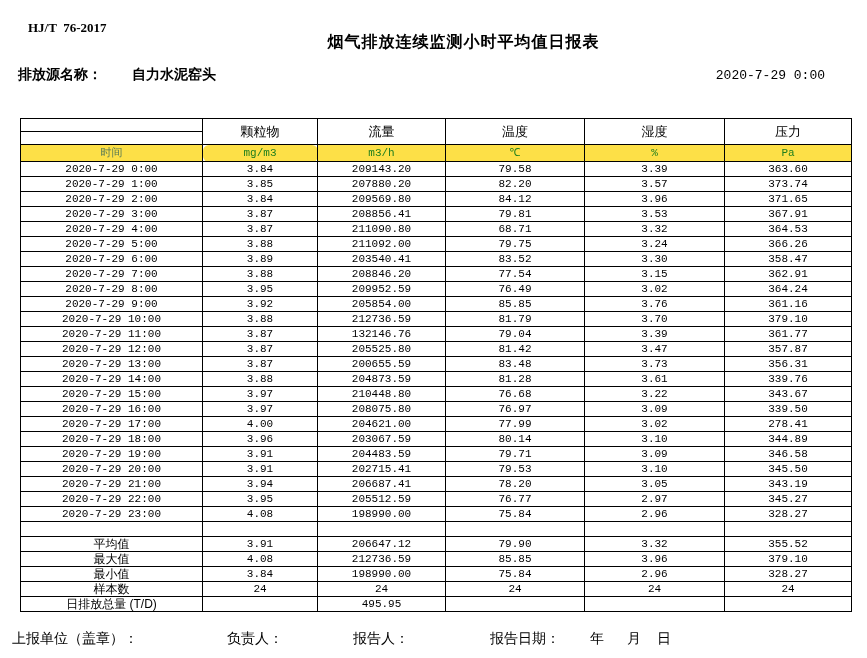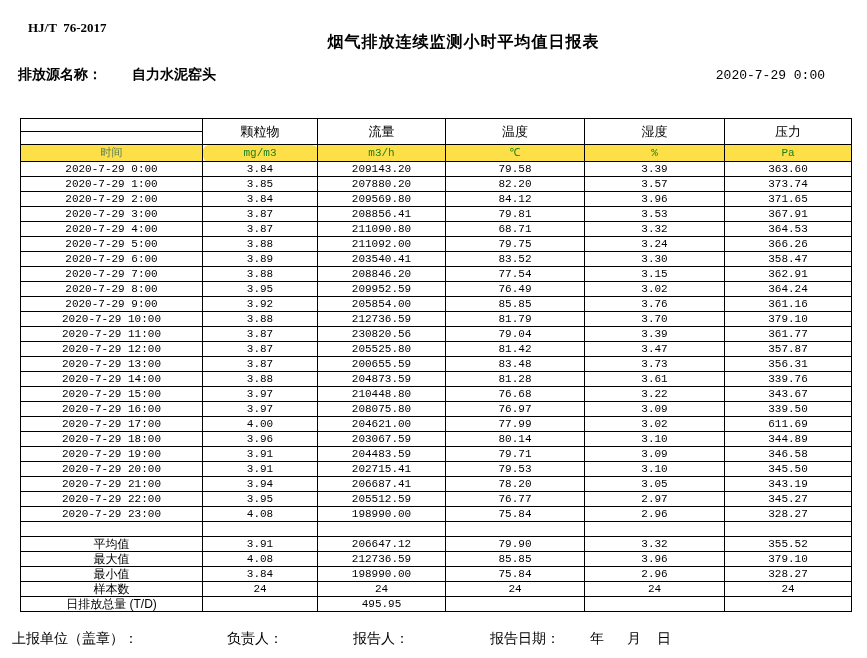--- a/index.html
+++ b/index.html
@@ -153,21 +153,21 @@
           <td>2020-7-29 10:00</td>
           <td>3.88</td>
           <td>212736.59</td>
           <td>81.79</td>
           <td>3.70</td>
           <td>379.10</td>
         </tr>
         <tr>
           <td>2020-7-29 11:00</td>
           <td>3.87</td>
-          <td>230820.56</td>
+          <td>132146.76</td>
           <td>79.04</td>
           <td>3.39</td>
           <td>361.77</td>
         </tr>
         <tr>
           <td>2020-7-29 12:00</td>
           <td>3.87</td>
           <td>205525.80</td>
           <td>81.42</td>
           <td>3.47</td>
@@ -204,21 +204,21 @@
           <td>76.97</td>
           <td>3.09</td>
           <td>339.50</td>
         </tr>
         <tr>
           <td>2020-7-29 17:00</td>
           <td>4.00</td>
           <td>204621.00</td>
           <td>77.99</td>
           <td>3.02</td>
-          <td>611.69</td>
+          <td>278.41</td>
         </tr>
         <tr>
           <td>2020-7-29 18:00</td>
           <td>3.96</td>
           <td>203067.59</td>
           <td>80.14</td>
           <td>3.10</td>
           <td>344.89</td>
         </tr>
         <tr>

